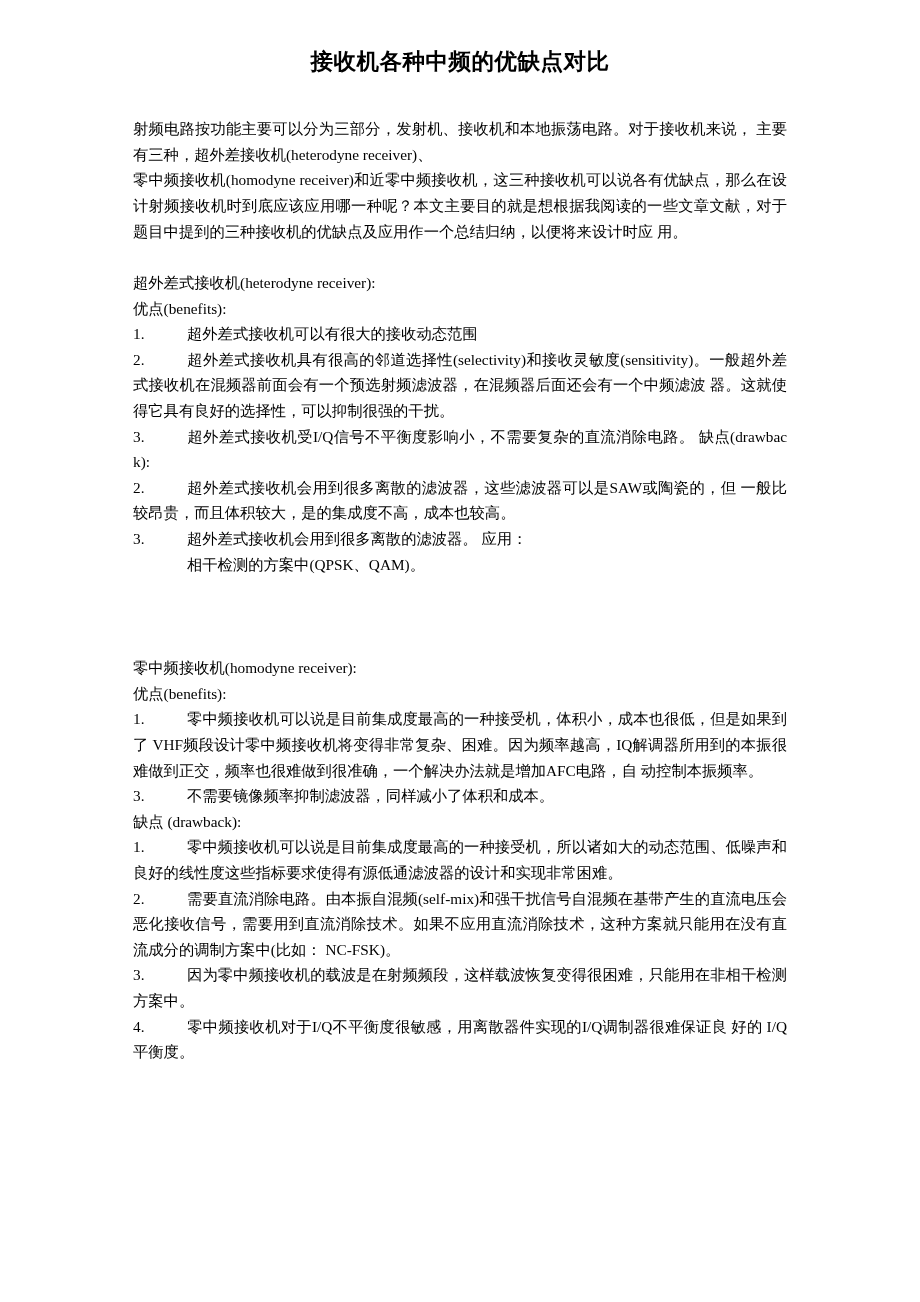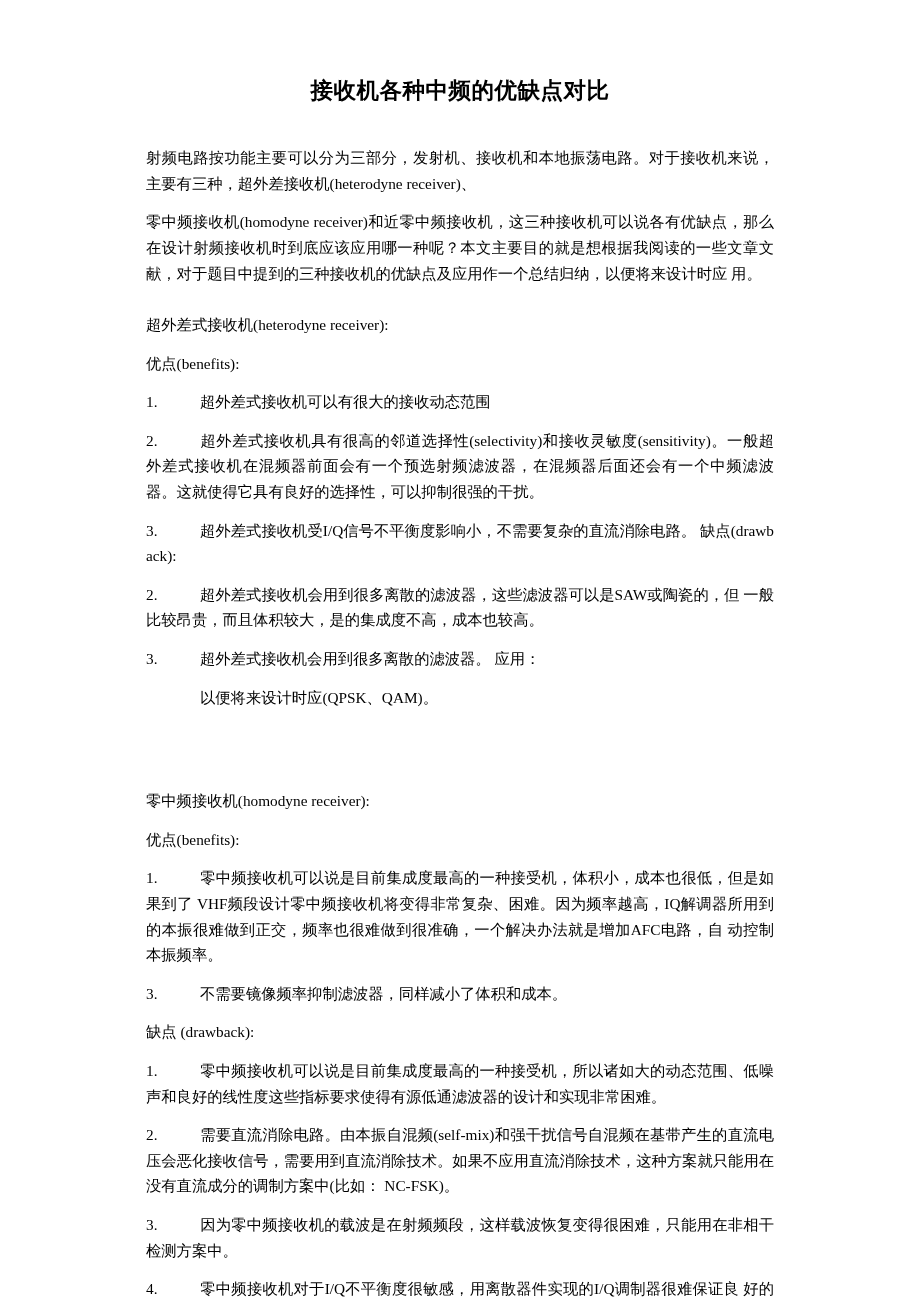--- a/index.html
+++ b/index.html
@@ -24,27 +24,27 @@
     top: 0;
     width: 654px;
   }
   .doc-title {
     font-family: "Liberation Sans", "DejaVu Sans", sans-serif;
     font-size: 22.5px;
     font-weight: bold;
     text-align: center;
     line-height: 1.25;
     margin: 0;
-    padding-top: 77px;
+    padding-top: 48px;
     letter-spacing: 0.5px;
   }
   .para {
     font-size: 15.3px;
     line-height: 25.6px;
-    margin: 13px;
+    margin: 0;
     text-align: justify;
     text-justify: inter-ideograph;
     word-break: break-all;
   }
   .para.gap-intro { margin-top: 40px; }
   .para.gap-sec   { margin-top: 26px; }
   .para.gap-sec2  { margin-top: 78px; }
   .para.tight     { margin-top: 0; }
   .para.indent-cont {
     text-indent: 54px;
@@ -85,21 +85,21 @@
 
 
     <p class="para li tight">
       <span class="num">2.</span><span>超外差式接收机会用到很多离散的滤波器，这些滤波器可以是SAW或陶瓷的，但 一般比较昂贵，而且体积较大，是的集成度不高，成本也较高。</span>
     </p>
 
     <p class="para li tight">
       <span class="num">3.</span><span>超外差式接收机会用到很多离散的滤波器。 应用：</span>
     </p>
 
-    <p class="para tight indent-cont">以便将来设计时应(QPSK、QAM)。</p>
+    <p class="para tight indent-cont">相干检测的方案中(QPSK、QAM)。</p>
 
     <p class="para gap-sec2">零中频接收机(homodyne receiver):</p>
 
     <p class="para tight">优点(benefits):</p>
 
     <p class="para li tight">
       <span class="num">1.</span><span>零中频接收机可以说是目前集成度最高的一种接受机，体积小，成本也很低，但是如果到了 VHF频段设计零中频接收机将变得非常复杂、困难。因为频率越高，IQ解调器所用到的本振很难做到正交，频率也很难做到很准确，一个解决办法就是增加AFC电路，自 动控制本振频率。</span>
     </p>
 
 

